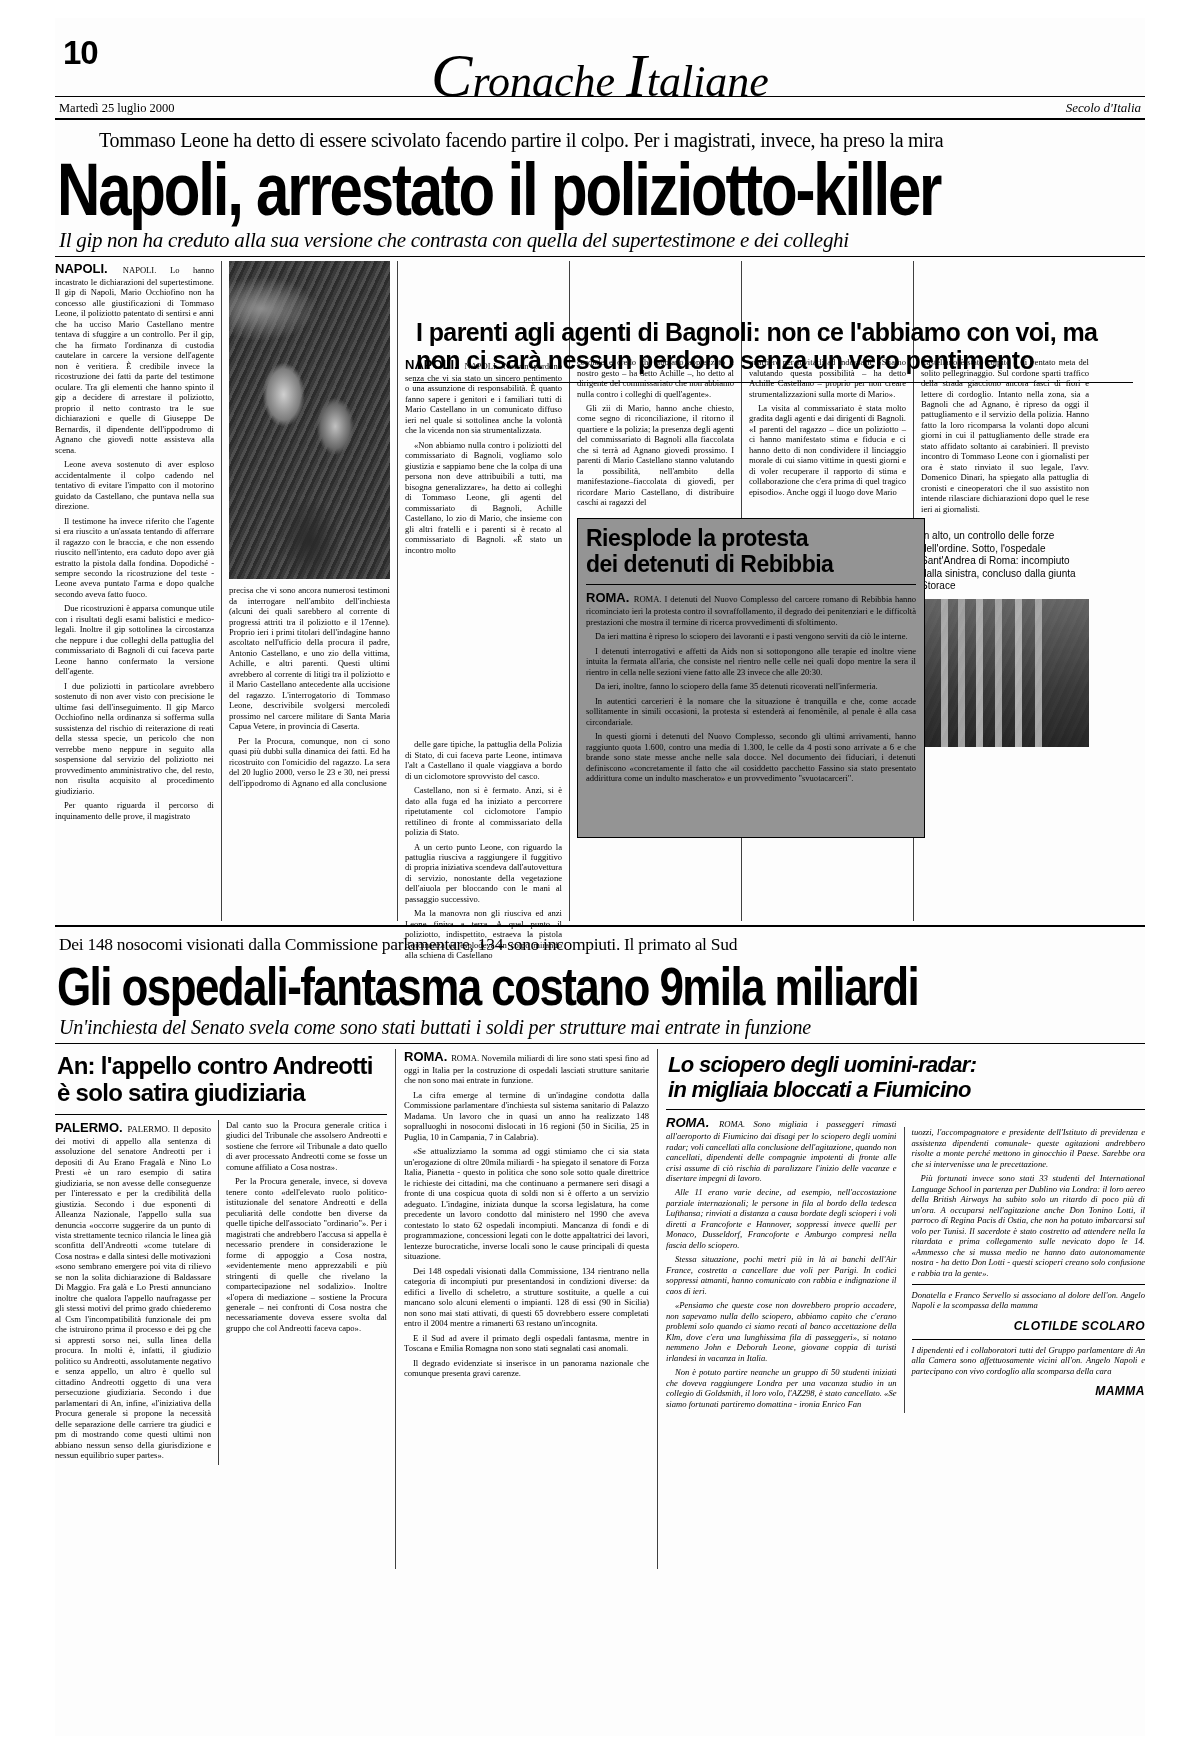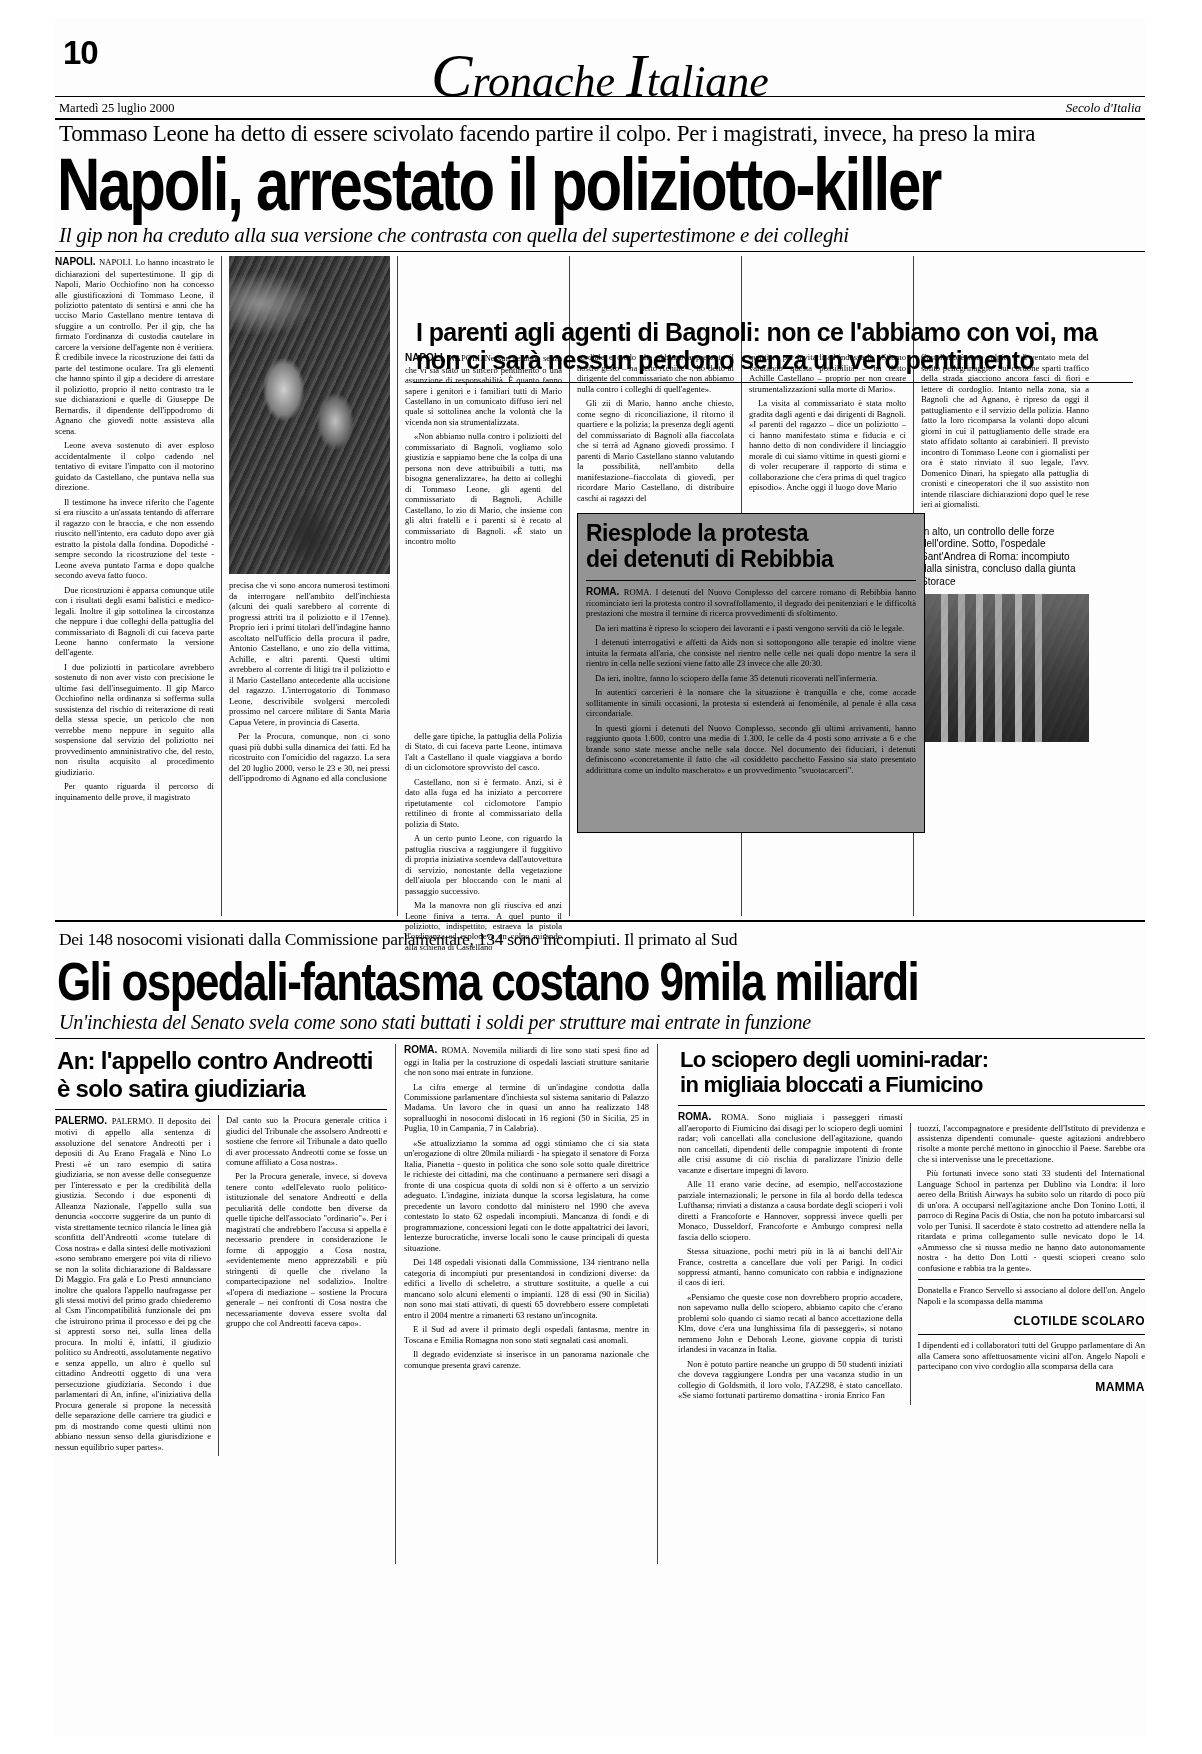--- a/index.html
+++ b/index.html
@@ -27,42 +27,42 @@
   .mast-row{
     display:flex;justify-content:space-between;align-items:baseline;
     font-size:12.5px;padding:3px 4px 2px 4px;
   }
   .mast-row .right{font-style:italic;font-size:13px;}
   .rule-thick{border-top:2.5px solid #000;}
   .rule-thin{border-top:1px solid #000;}
 
   
   .kicker{
-    font-size:23px;padding:1px 4px 2px 4px;letter-spacing:-0.3px;line-height:1.1;
+    font-size:20px;padding:9px 4px 2px 4px;letter-spacing:-0.3px;line-height:1.1;margin-left:40px;
   }
   .headline{
     font-family:"Liberation Sans",sans-serif;font-weight:bold;
     font-size:60px;line-height:0.98;letter-spacing:-2.2px;padding:2px 2px 4px 2px;
     transform:scaleY(1.22);transform-origin:left top;margin-bottom:12px;
   }
   .subhead{
     font-style:italic;font-size:21px;letter-spacing:-0.3px;padding:2px 4px 5px 4px;
     line-height:1.05;
   }
 
   
   .cols{display:flex;}
   .col{box-sizing:border-box;}
   .vrule{border-left:1px solid #be185d;}
   p.body{
     font-size:8.6px;line-height:1.22;text-align:justify;margin:0 0 4px 0;
     text-indent:9px;hyphens:auto;
   }
   p.body.first{text-indent:0;}
-  .dateline{font-weight:bold;font-size:10px;font-family:"Liberation Sans",sans-serif;}
+  .dateline{font-weight:bold;font-size:13px;font-family:"Liberation Sans",sans-serif;}
 
   
   .photo{
     background:
       repeating-linear-gradient(115deg,#3a3a3a 0 3px,#4e4e4e 3px 6px,#2c2c2c 6px 9px),
       linear-gradient(160deg,#6a6a6a,#1e1e1e);
     position:relative;overflow:hidden;
   }
   .photo.people::after{
     content:"";position:absolute;inset:0;
@@ -180,21 +180,21 @@
       <div style="height:96px;"></div>
       <p class="body first">cordiale e credo che abbiano apprezzato il nostro gesto – ha detto Achille –, ho detto al dirigente del commissariato che non abbiamo nulla contro i colleghi di quell'agente».</p>
       <p class="body">Gli zii di Mario, hanno anche chiesto, come segno di riconciliazione, il ritorno il quartiere e la polizia; la presenza degli agenti del commissariato di Bagnoli alla fiaccolata che si terrà ad Agnano giovedì prossimo. I parenti di Mario Castellano stanno valutando la possibilità, nell'ambito della manifestazione–fiaccolata di giovedì, per ricordare Mario Castellano, di distribuire caschi ai ragazzi del</p>
       <div style="height:6px;"></div>
 
       <div class="inset" style="width:348px;height:320px;position:relative;z-index:3;">
         <h3>Riesplode la protesta</h3>
         <h3 style="margin-top:-6px;">dei detenuti di Rebibbia</h3>
         <div class="rule-thin" style="margin:2px 0 5px 0;"></div>
         <p class="body first"><span class="dateline">ROMA. </span><span>ROMA. I detenuti del Nuovo Complesso del carcere romano di Rebibbia hanno ricominciato ieri la protesta contro il sovraffollamento, il degrado dei penitenziari e le difficoltà prestazioni che mostra il termine di ricerca provvedimenti di sfoltimento.</span></p>
-        <p class="body">Da ieri mattina è ripreso lo sciopero dei lavoranti e i pasti vengono serviti da ciò le legale.</p>
+        <p class="body">Da ieri mattina è ripreso lo sciopero dei lavoranti e i pasti vengono serviti da ciò le interne.</p>
         <p class="body">I detenuti interrogativi e affetti da Aids non si sottopongono alle terapie ed inoltre viene intuita la fermata all'aria, che consiste nel rientro nelle celle nei quali dopo mentre la sera il rientro in cella nelle sezioni viene fatto alle 23 invece che alle 20:30.</p>
         <p class="body">Da ieri, inoltre, fanno lo sciopero della fame 35 detenuti ricoverati nell'infermeria.</p>
         <p class="body">In autentici carcerieri è la nomare che la situazione è tranquilla e che, come accade sollitamente in simili occasioni, la protesta si estenderà ai fenomènile, al penale è alla casa circondariale.</p>
         <p class="body">In questi giorni i detenuti del Nuovo Complesso, secondo gli ultimi arrivamenti, hanno raggiunto quota 1.600, contro una media di 1.300, le celle da 4 posti sono arrivate a 6 e che brande sono state messe anche nelle sala docce. Nel documento dei fiduciari, i detenuti definiscono «concretamente il fatto che «il cosiddetto pacchetto Fassino sia stato presentato addirittura come un indulto mascherato» e un provvedimento "svuotacarceri".</p>
       </div>
     </div>
 
     <div class="col vrule" style="width:172px;padding:0 7px;">
       <div style="height:96px;"></div>
       <p class="body first">quartiere per invitarli ad indossarli. «Stiamo valutando questa possibilità – ha detto Achille Castellano – proprio per non creare strumentalizzazioni sulla morte di Mario».</p>
@@ -243,21 +243,21 @@
 
     <div class="col vrule" style="width:262px;padding:0 8px;">
       <p class="body first"><span class="dateline">ROMA. </span><span>ROMA. Novemila miliardi di lire sono stati spesi fino ad oggi in Italia per la costruzione di ospedali lasciati strutture sanitarie che non sono mai entrate in funzione.</span></p>
       <p class="body">La cifra emerge al termine di un'indagine condotta dalla Commissione parlamentare d'inchiesta sul sistema sanitario di Palazzo Madama. Un lavoro che in quasi un anno ha realizzato 148 sopralluoghi in nosocomi dislocati in 16 regioni (50 in Sicilia, 25 in Puglia, 10 in Campania, 7 in Calabria).</p>
       <p class="body">«Se attualizziamo la somma ad oggi stimiamo che ci sia stata un'erogazione di oltre 20mila miliardi - ha spiegato il senatore di Forza Italia, Pianetta - questo in politica che sono sole sotto quale direttrice le richieste dei cittadini, ma che continuano a permanere seri disagi a fronte di una cospicua quota di soldi non si è offerto a un servizio adeguato. L'indagine, iniziata dunque la scorsa legislatura, ha come precedente un lavoro condotto dal ministero nel 1990 che aveva contestato lo stato 62 ospedali incompiuti. Mancanza di fondi e di programmazione, concessioni legati con le dotte appaltatrici dei lavori, lentezze burocratiche, inverse locali sono le cause principali di questa situazione.</p>
       <p class="body">Dei 148 ospedali visionati dalla Commissione, 134 rientrano nella categoria di incompiuti pur presentandosi in condizioni diverse: da edifici a livello di scheletro, a strutture sostituite, a quelle a cui mancano solo alcuni elementi o impianti. 128 di essi (90 in Sicilia) non sono mai stati attivati, di questi 65 dovrebbero essere completati entro il 2004 mentre a rimanerti 63 restano un'incognita.</p>
       <p class="body">E il Sud ad avere il primato degli ospedali fantasma, mentre in Toscana e Emilia Romagna non sono stati segnalati casi anomali.</p>
       <p class="body">Il degrado evidenziate si inserisce in un panorama nazionale che comunque presenta gravi carenze.</p>
     </div>
 
-    <div class="col vrule" style="width:488px;padding-left:20px;">
+    <div class="col vrule" style="width:488px;padding-left:8px;font-style:italic;">
       <div class="secthead sz2">Lo sciopero degli uomini-radar:</div>
       <div class="secthead sz2" style="margin-top:-8px;">in migliaia bloccati a Fiumicino</div>
       <div class="rule-thin" style="margin:2px 0 5px 0;"></div>
       <div class="cols">
         <div class="col" style="width:238px;padding-right:7px;">
           <p class="body first"><span class="dateline">ROMA. </span><span>ROMA. Sono migliaia i passeggeri rimasti all'aeroporto di Fiumicino dai disagi per lo sciopero degli uomini radar; voli cancellati alla conclusione dell'agitazione, quando non cancellati, dipendenti delle compagnie impotenti di fronte alle crisi assume di ciò rischia di paralizzare l'inizio delle vacanze e disertare impegni di lavoro.</span></p>
           <p class="body">Alle 11 erano varie decine, ad esempio, nell'accostazione parziale internazionali; le persone in fila al bordo della tedesca Lufthansa; rinviati a distanza a causa bordate degli scioperi i voli diretti a Francoforte e Hannover, soppressi invece quelli per Monaco, Dusseldorf, Francoforte e Amburgo compresi nella fascia dello sciopero.</p>
           <p class="body">Stessa situazione, pochi metri più in là ai banchi dell'Air France, costretta a cancellare due voli per Parigi. In codici soppressi atmanti, hanno comunicato con rabbia e indignazione il caos di ieri.</p>
           <p class="body">«Pensiamo che queste cose non dovrebbero proprio accadere, non sapevamo nulla dello sciopero, abbiamo capito che c'erano problemi solo quando ci siamo recati al banco accettazione della Klm, dove c'era una lunghissima fila di passeggeri», si notano nemmeno John e Deborah Leone, giovane coppia di turisti irlandesi in vacanza in Italia.</p>
           <p class="body">Non è potuto partire neanche un gruppo di 50 studenti iniziati che doveva raggiungere Londra per una vacanza studio in un collegio di Goldsmith, il loro volo, l'AZ298, è stato cancellato. «Se siamo fortunati partiremo domattina - ironia Enrico Fan</p>

